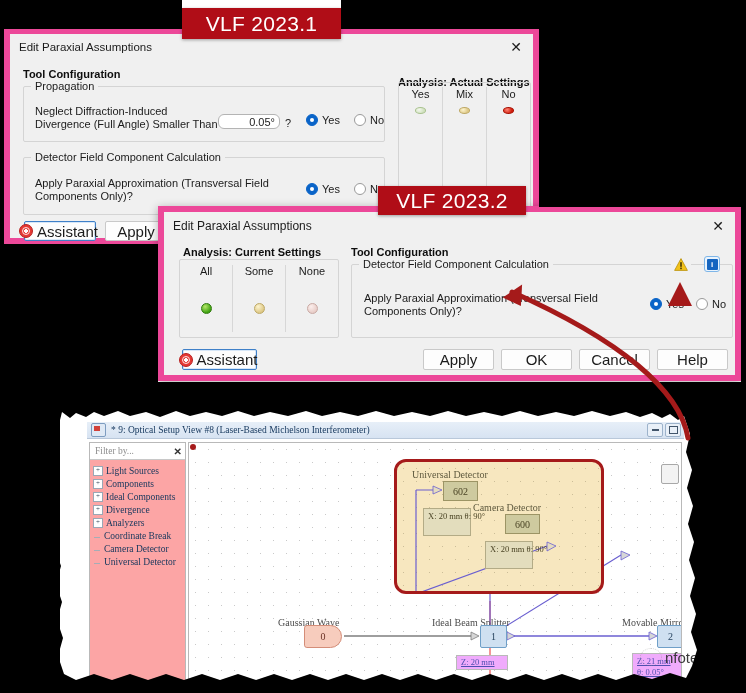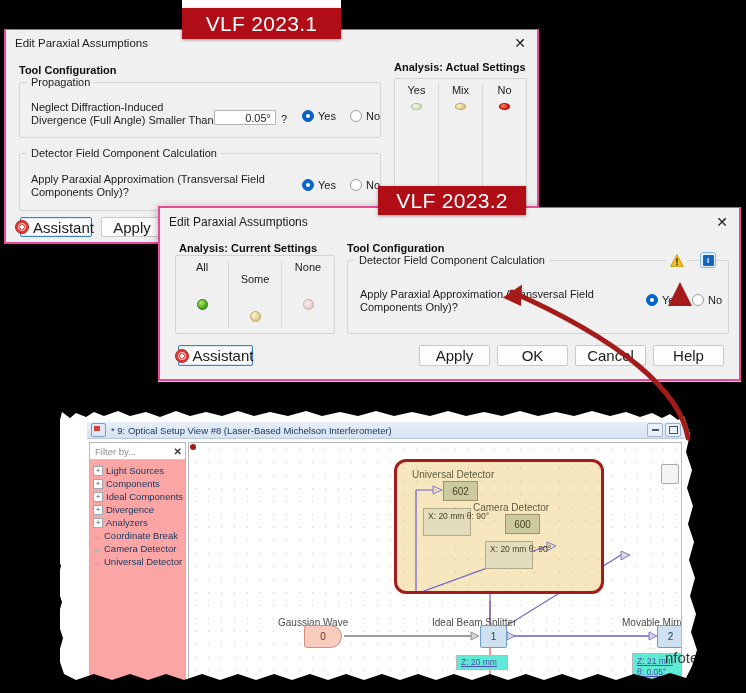--- a/index.html
+++ b/index.html
@@ -8,21 +8,21 @@
     background: #ffffff;
     font-family: "Liberation Sans", sans-serif;
     overflow: hidden;
   }
   #root { position: relative; width: 746px; height: 693px; background:#fff; }
 
   
   .dialog {
     position: absolute;
     background: #f0f0f0;
-    border: 2px solid #ec4899;
+    border: 6px solid #ec4899;
     box-shadow: 0 2px 9px rgba(0,0,0,.32);
     box-sizing: border-box;
   }
   .dlg-titlebar {
     height: 26px;
     background: #f0f0f0;
     display: flex; align-items: center;
     padding: 0 2px 0 9px;
     box-sizing: border-box;
   }
@@ -105,21 +105,21 @@
     background: radial-gradient(circle at 50% 50%, #ffffff 0 22%, #e53935 24% 100%);
     border:1px solid #b71c1c; position:relative; flex:0 0 auto;
   }
   .assist-icon::after{
     content:""; position:absolute; inset:2px; border-radius:50%;
     border:1px solid rgba(255,255,255,.85);
   }
 
   
   .txtinput {
-    background:#fff; border:1px solid #b4b4b4; border-radius:1px;
+    background:#fff; border:1px solid #b4b4b4; border-radius:6px;
     font-size: 11px; color:#1b1b1b;
     display:flex; align-items:center; justify-content:flex-end;
     padding-right:4px; box-sizing:border-box;
   }
 
   
   .vlf-banner {
     position:absolute;
     background:#b00d17;
     color:#fff;
@@ -141,20 +141,21 @@
     display:block; width:11px; height:11px; background:#1565c0; border-radius:1px;
     color:#fff; font-style:normal; font-size:8px; font-weight:bold;
     line-height:11px; text-align:center;
   }
 
   
   #osv {
     position:absolute;
     background:#ffffff;
     box-sizing:border-box;
+    font-family:Liberation Serif, serif;
   }
   .osv-title {
     height: 17px; display:flex; align-items:center; gap:5px;
     background: linear-gradient(#e7eff8, #d7e3f2);
     border-bottom:1px solid #b9c8da;
     padding-left:4px; box-sizing:border-box;
   }
   .osv-title .t { font-size: 9.5px; color:#14365c; white-space:nowrap; }
   .osv-doc-icon {
     width: 13px; height: 12px; flex:0 0 auto;
@@ -230,21 +231,21 @@
     border-radius: 4px 16px 16px 4px;
   }
   .det-box {
     position:absolute; box-sizing:border-box;
     display:flex; align-items:center; justify-content:center;
     font-size:10px; color:#4a4324;
     border:1px solid #9c9465; background:#ceca9f;
   }
   .info-chip {
     position:absolute; box-sizing:border-box;
-    border:1px solid #b9b9b9; background:#5eead4;
+    border:1px solid #b9b9b9; background:#f0abfc;
     font-size:8.5px; color:#4f4fb0; line-height:11px;
     padding:2px 4px; white-space:nowrap;
   }
   .info-chip.tan { background:#e3ddbd; border-color:#b3ab86; color:#4a4324; }
   .info-chip.link { color:#4f4fb0; }
   .info-chip.link span { text-decoration: underline; display:block; }
   .hl-region {
     position:absolute; box-sizing:border-box;
     background:#f7e7bf; border:3.5px solid #a51a1a; border-radius:12px;
   }
@@ -303,21 +304,21 @@
             <span class="t">Yes</span>
           </label>
           <label class="radio">
             <span class="dot"></span>
             <span class="t">No</span>
           </label>
         </div>
       </div>
 
       <div style="position:absolute; left:388px; top:5px; width:133px; height:152px;">
-        <div class="grouplabel" style="position:absolute; left:0; top:0;">Analysis: Actual Settings</div>
+        <div class="grouplabel" style="position:absolute; left:0; top:11px;">Analysis: Actual Settings</div>
         <div class="fieldset" style="left:0; top:17px; width:133px; height:133px;">
           <div style="position:absolute; inset:0; display:flex;">
             <div class="led-col" style="flex:1; padding-top:5px;">
               <div class="led-head">Yes</div>
               <div class="led green-off" style="margin-top:7px;"></div>
               <div class="led green-on" style="margin-top:94px;"></div>
             </div>
             <div class="vsep" style="margin:4px 0;"></div>
             <div class="led-col" style="flex:1; padding-top:5px;">
               <div class="led-head">Mix</div>
@@ -351,21 +352,21 @@
 
       <div style="position:absolute; left:15px; top:6px; width:192px; height:92px;">
         <div class="grouplabel" style="position:absolute; left:4px; top:0;">Analysis: Current Settings</div>
         <div class="fieldset" style="left:0; top:13px; width:160px; height:79px;">
           <div style="position:absolute; inset:0; display:flex;">
             <div class="led-col" style="flex:1; padding-top:5px;">
               <div class="led-head">All</div>
               <div class="led green-on" style="margin-top:26px;"></div>
             </div>
             <div class="vsep" style="margin:5px 0;"></div>
-            <div class="led-col" style="flex:1; padding-top:5px;justify-content:center;">
+            <div class="led-col" style="flex:1; padding-top:5px;">
               <div class="led-head">Some</div>
               <div class="led amber-off" style="margin-top:26px;"></div>
             </div>
             <div class="vsep" style="margin:5px 0;"></div>
             <div class="led-col" style="flex:1; padding-top:5px;">
               <div class="led-head">None</div>
               <div class="led red-off" style="margin-top:26px;"></div>
             </div>
           </div>
         </div>

